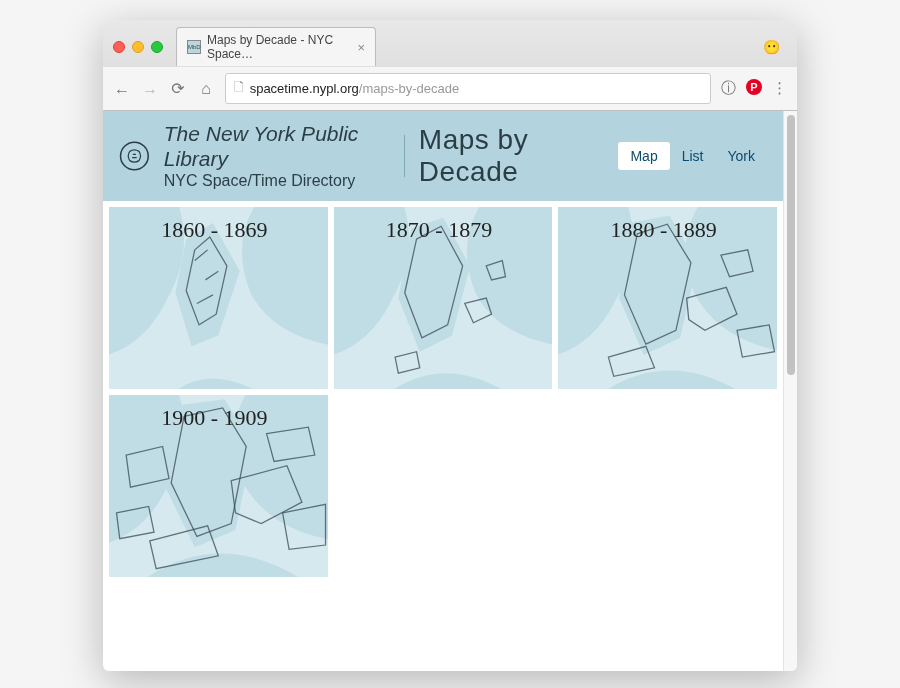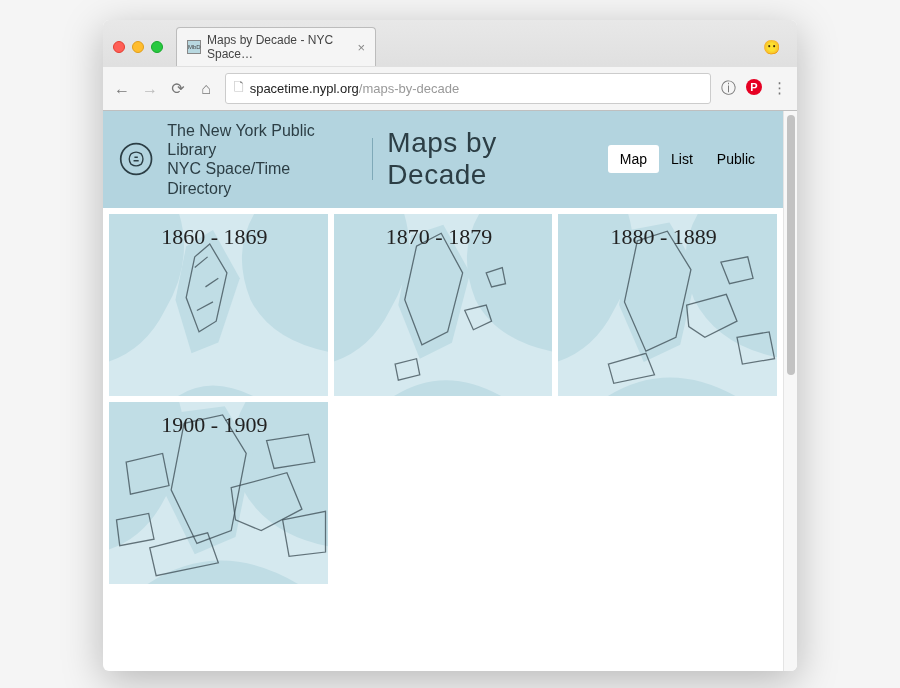--- a/index.html
+++ b/index.html
@@ -83,29 +83,29 @@
   display: flex;
   align-items: center;
   padding: 10px 16px;
   gap: 14px;
 }
 .lion {
   width: 36px; height: 36px;
 }
 .lion svg { width: 100%; height: 100%; }
 .nypl-text { line-height: 1.2; color: #2c3e45; }
-.nypl-line1 { font-size: 16px; font-weight: 400; }
+.nypl-line1 { font-size: 21px; font-weight: 400; font-style: italic; }
 .nypl-line2 { font-size: 16px; font-weight: 400; }
 .divider { width: 1px; height: 42px; background: #7fa9b8; }
 .main-title { font-size: 28px; font-weight: 300; color: #2c3e45; letter-spacing: 0.5px; }
 .nav-tabs { margin-left: auto; display: flex; gap: 0; }
 .nav-tab {
   padding: 6px 12px;
   font-size: 14px;
-  color: #000000;
+  color: #0c4a6e;
   cursor: pointer;
 }
 .nav-tab.active { background: #fff; border-radius: 3px; }
 
 
 .grid {
   display: grid;
   grid-template-columns: repeat(3, 1fr);
   gap: 6px;
   padding: 6px;
@@ -200,21 +200,21 @@
         </div>
         <div class="nypl-text">
           <div class="nypl-line1">The New York Public Library</div>
           <div class="nypl-line2">NYC Space/Time Directory</div>
         </div>
         <div class="divider"></div>
         <div class="main-title">Maps by Decade</div>
         <div class="nav-tabs">
           <div class="nav-tab active">Map</div>
           <div class="nav-tab">List</div>
-          <div class="nav-tab">Public</div>
+          <div class="nav-tab">York</div>
         </div>
       </div>
 
       <div class="grid">
 
         <div class="cell">
           <div class="cell-label">1860 - 1869</div>
           <svg class="mapsvg" viewBox="0 0 200 170">
             <rect class="water" width="200" height="170"></rect>
             <path class="land" d="M-10 -10 L60 -10 Q80 40 50 90 Q30 130 -10 140 Z"></path>

